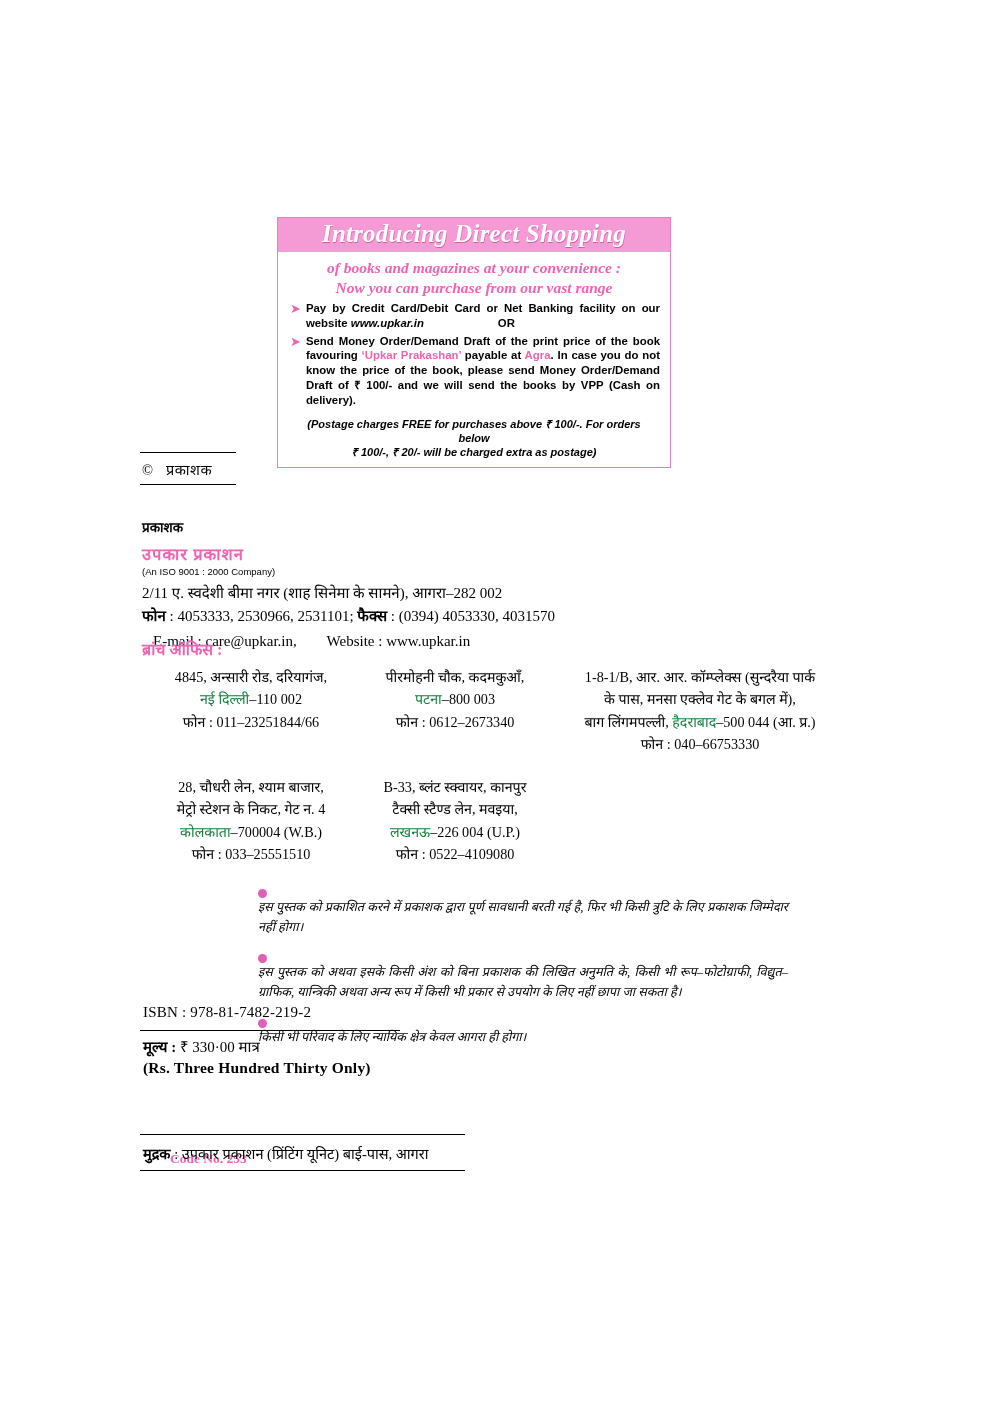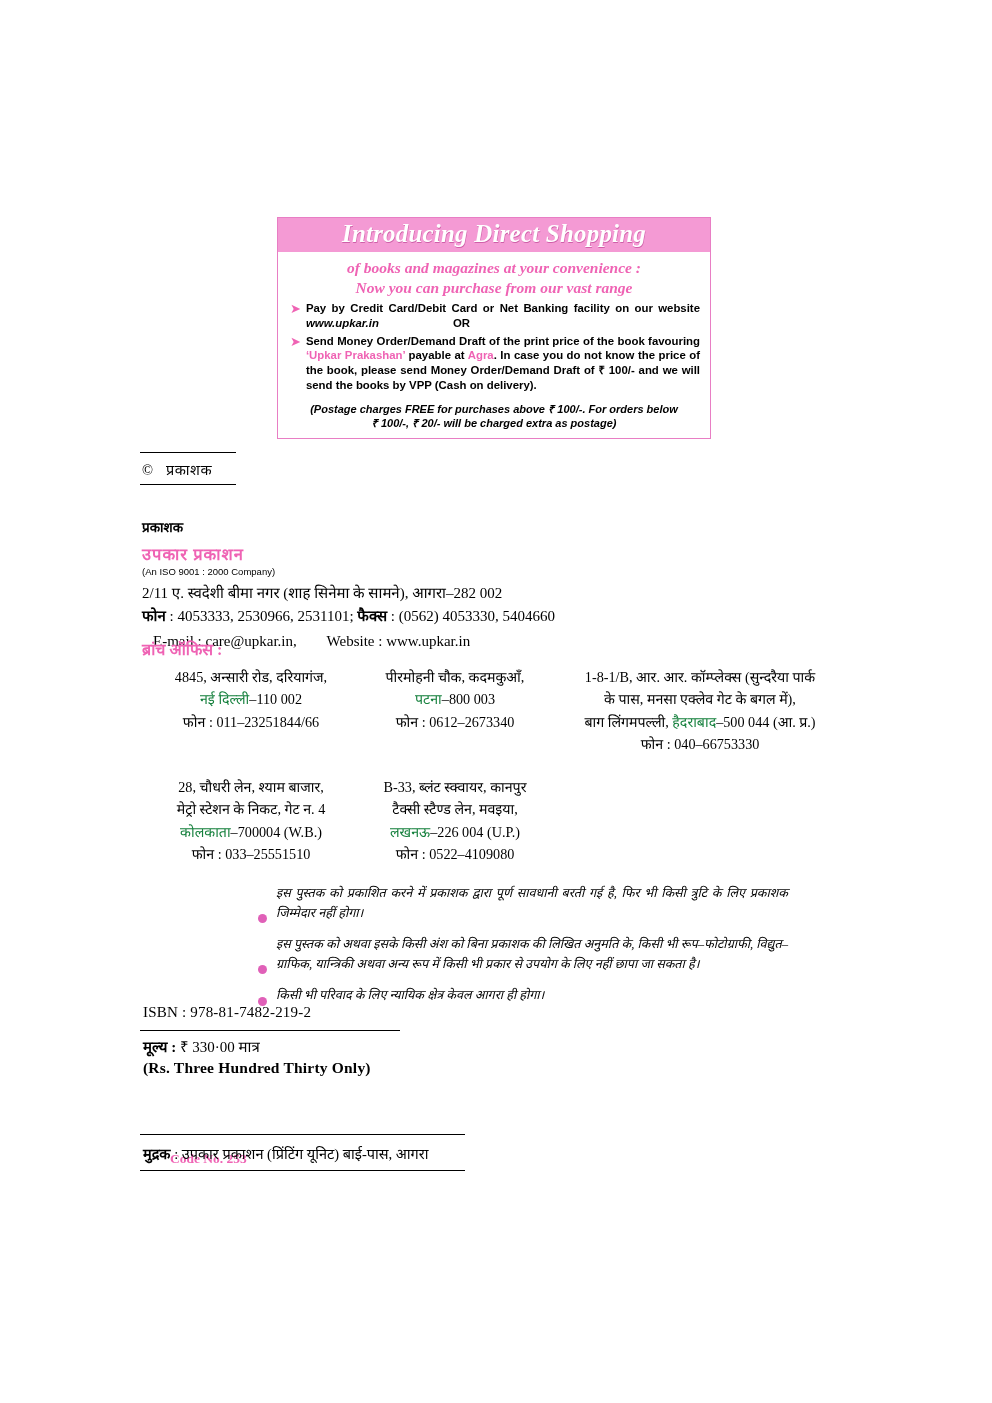--- a/index.html
+++ b/index.html
@@ -14,21 +14,21 @@
     font-family: "Liberation Serif", serif;
     color: #000000;
     overflow: hidden;
   }
 
   
   .promo-box {
     position: absolute;
     left: 277px;
     top: 217px;
-    width: 434px;
+    width: 394px;
     border: 1px solid #e87ec4;
     background: #ffffff;
     box-sizing: border-box;
   }
   .promo-title {
     background: #f49ad4;
     color: #ffffff;
     font-family: "Liberation Serif", serif;
     font-weight: bold;
     font-style: italic;
@@ -174,22 +174,23 @@
 
   
   .notes {
     position: absolute;
     left: 258px;
     top: 884px;
     width: 530px;
   }
   .note {
     display: flex;
-    align-items: flex-end;
+    align-items: flex-start;
     margin-bottom: 12px;
+    flex-direction: column;
   }
   .note-dot {
     flex: 0 0 auto;
     width: 9px;
     height: 9px;
     border-radius: 50%;
     background: #e060b8;
     margin: 5px 9px 0 0;
   }
   .note-text {
@@ -298,21 +299,21 @@
 
 <div class="pub-block">
   <div class="pub-label">प्रकाशक</div>
   <div class="pub-name">उपकार प्रकाशन</div>
   <div class="pub-iso">(An ISO 9001 : 2000 Company)</div>
   <div class="pub-addr">2/11 ए. स्वदेशी बीमा नगर (शाह सिनेमा के सामने), आगरा–282 002</div>
   <div class="pub-addr">
     <b>फोन</b>
     <span>: 4053333, 2530966, 2531101;</span>
     <b>फैक्स</b>
-    <span>: (0562) 4053330, 5404660</span>
+    <span>: (0394) 4053330, 4031570</span>
   </div>
   <div class="email-line">
     <span class="lbl">E-mail :</span>
     <span>care@upkar.in,</span>
     &nbsp;&nbsp;&nbsp;
     <span class="lbl">Website :</span>
     <span>www.upkar.in</span>
   </div>
 </div>
 

